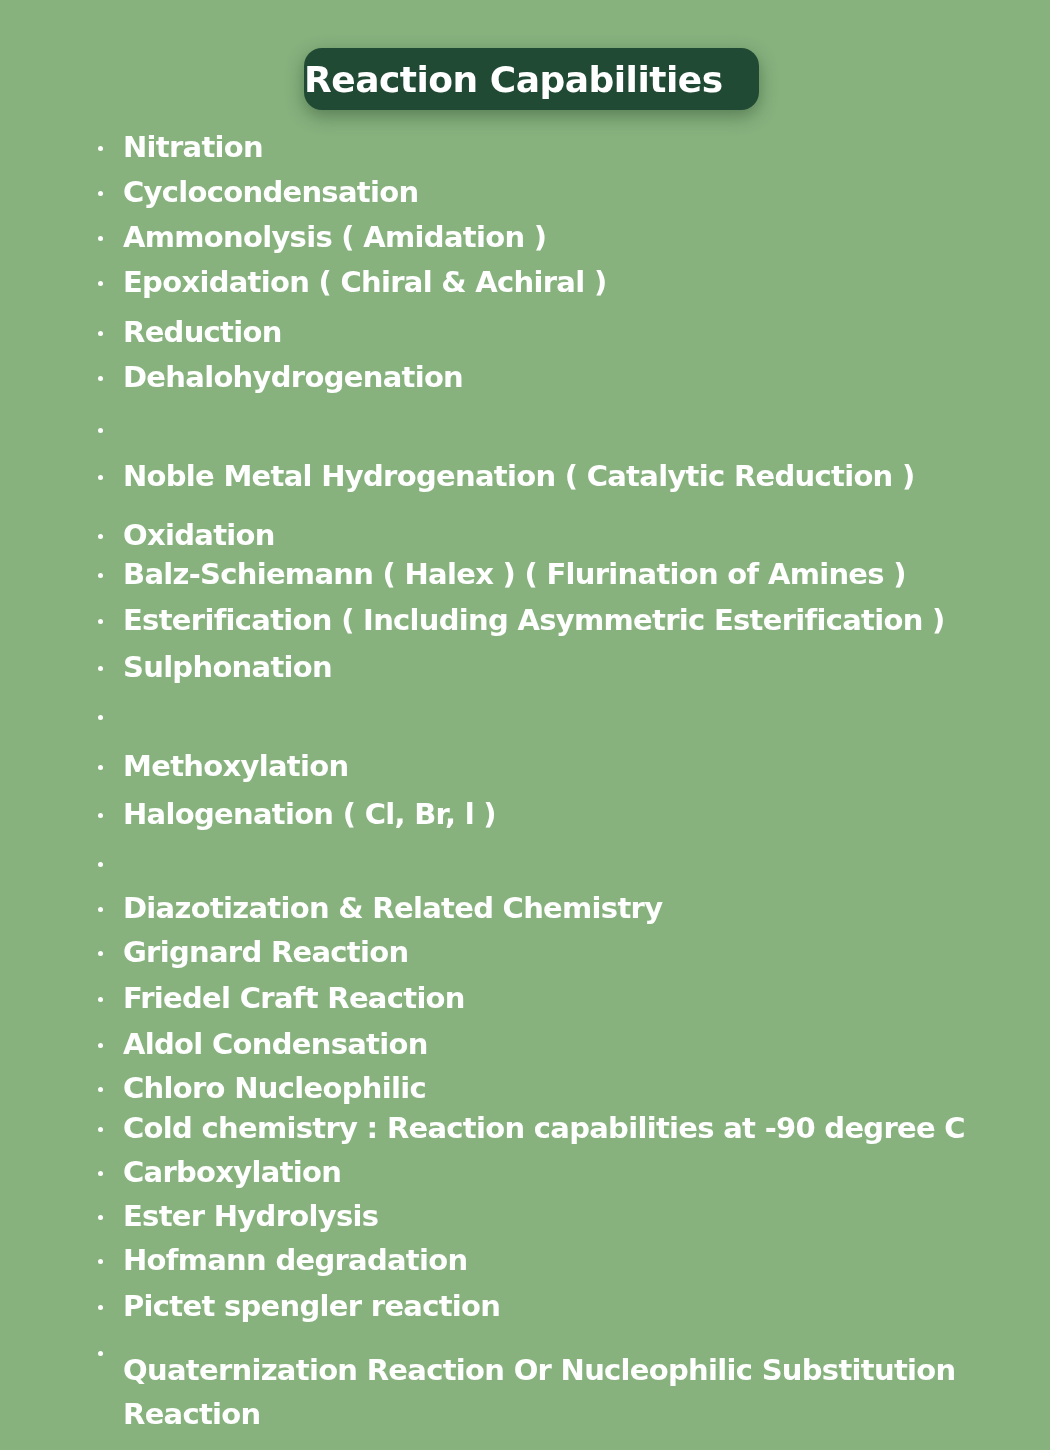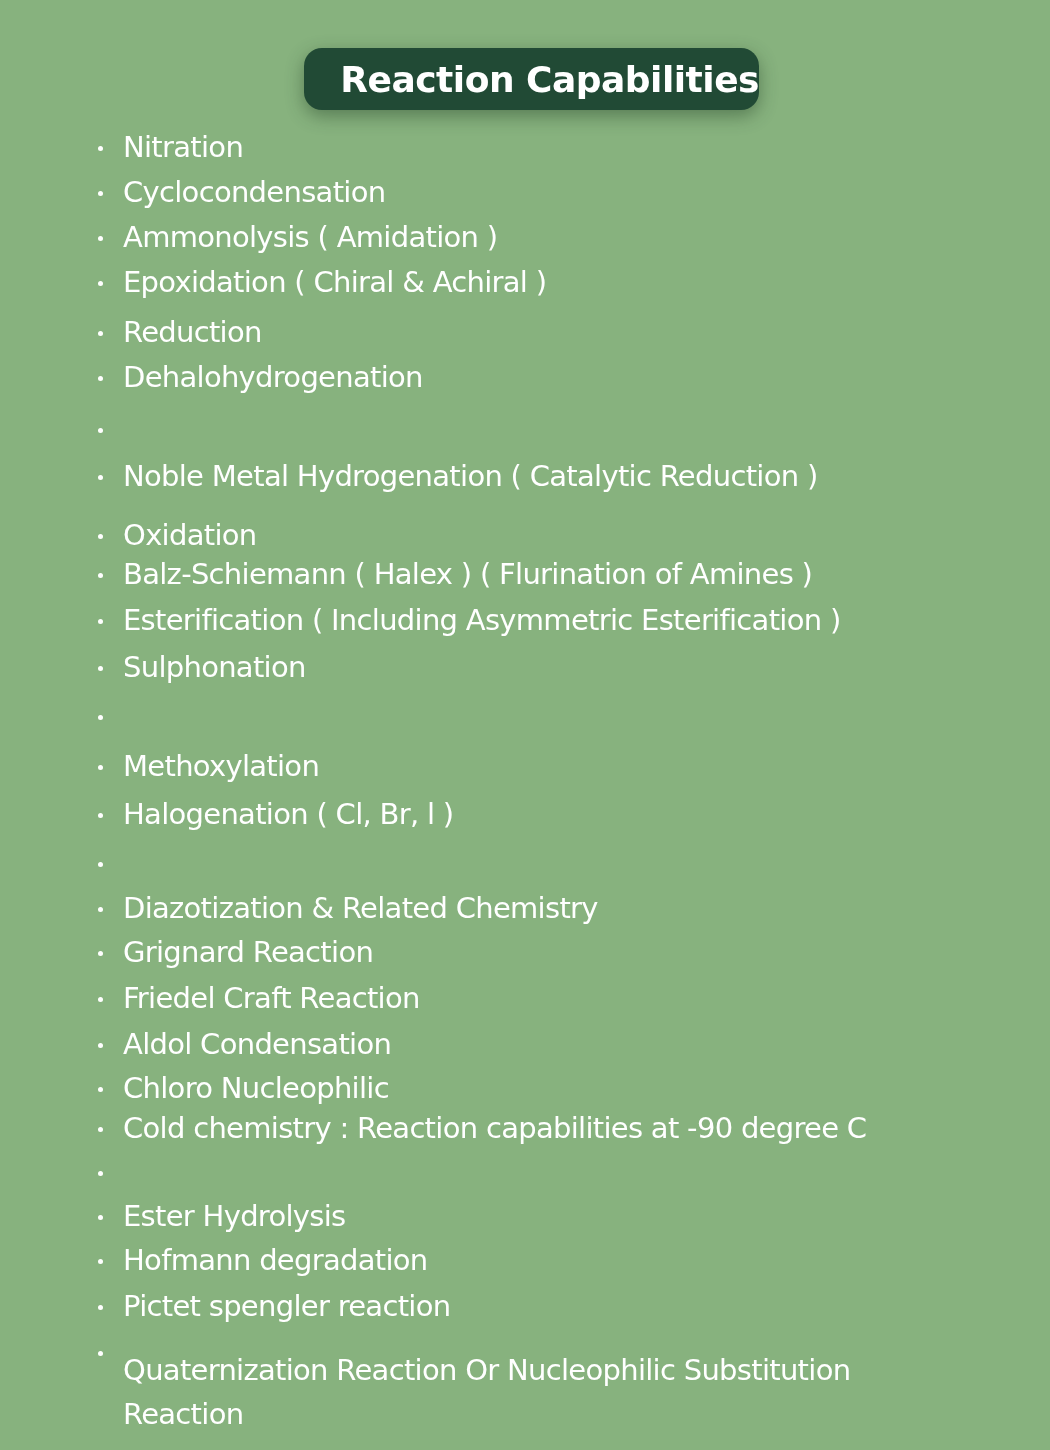--- a/index.html
+++ b/index.html
@@ -7,31 +7,31 @@
     width: 1050px; height: 1450px;
     background: #87b27e;
     font-family: "DejaVu Sans", "Liberation Sans", sans-serif;
     position: relative; overflow: hidden;
   }
   .title-pill {
     position: absolute; left: 304px; top: 48px;
     width: 455px; height: 62px;
     background: #214a35; border-radius: 18px;
     box-shadow: 0 6px 18px rgba(30,60,35,0.45);
-    display: flex; align-items: center; justify-content: flex-end;
+    display: flex; align-items: center; justify-content: flex-start;
   }
   .title-text {
     color: #ffffff; font-size: 36px; font-weight: bold;
     letter-spacing: -0.5px; white-space: nowrap;
   }
   .list { position: absolute; left: 0; top: 0; width: 1050px; }
   .item {
     position: absolute; left: 96px;
     display: flex; align-items: flex-start;
-    color: #ffffff; font-size: 29px; font-weight: normal;
+    color: #ffffff; font-size: 29px; font-weight: bold;
     letter-spacing: -0.7px; line-height: 40px; white-space: nowrap;
   }
   .bullet {
     width: 27px; flex: none; position: relative; height: 40px;
   }
   .bullet::after {
     content: ""; position: absolute; left: 2px; top: 19px;
     width: 5px; height: 5px; border-radius: 50%; background: #ffffff;
   }
   .label { display: block; }
@@ -125,20 +125,21 @@
   <div class="item" style="top:1068px">
       <span class="bullet"></span>
       <span class="label">Chloro Nucleophilic</span>
     </div>
   <div class="item" style="top:1108px">
       <span class="bullet"></span>
       <span class="label">Cold chemistry : Reaction capabilities at -90 degree C</span>
     </div>
   <div class="item" style="top:1152px">
       <span class="bullet"></span>
+      <span class="label">Carboxylation</span>
     </div>
   <div class="item" style="top:1196px">
       <span class="bullet"></span>
       <span class="label">Ester Hydrolysis</span>
     </div>
   <div class="item" style="top:1240px">
       <span class="bullet"></span>
       <span class="label">Hofmann degradation</span>
     </div>
   <div class="item" style="top:1286px">

